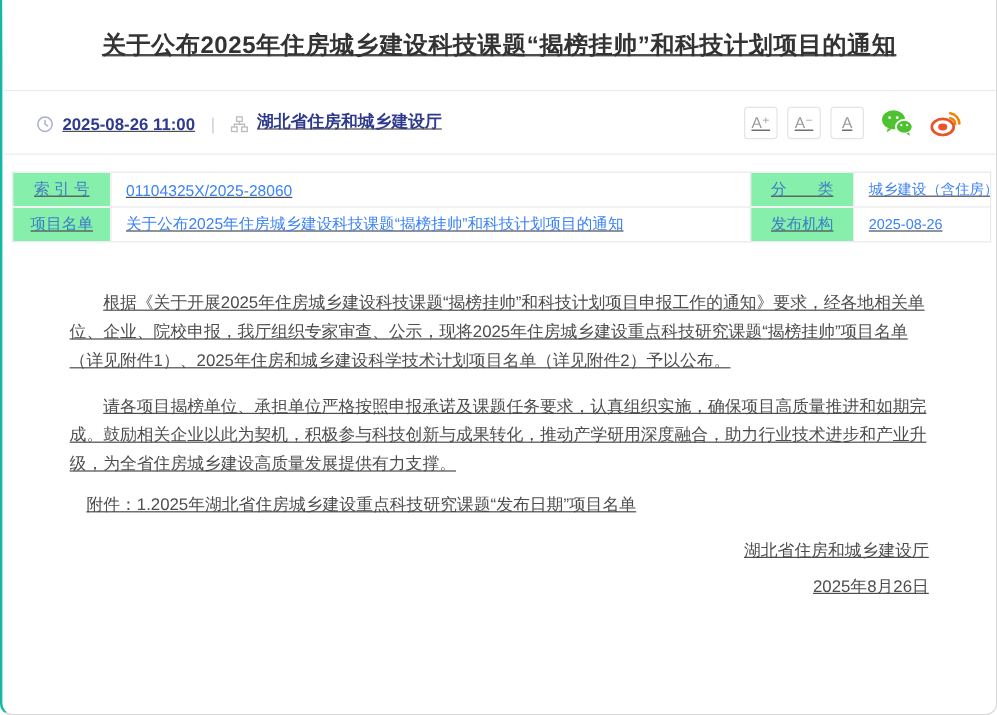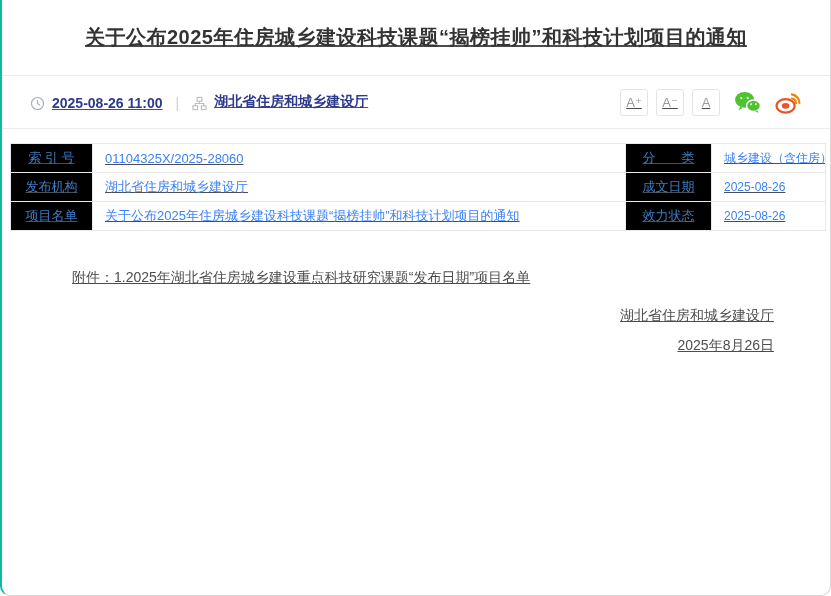--- a/index.html
+++ b/index.html
@@ -56,21 +56,21 @@
     table-layout: fixed;
     font-size: 13px;
   }
   table.info td {
     border: 1px solid #e9e9e9;
     height: 28px;
     padding: 0 12px;
     white-space: nowrap;
     overflow: hidden;
   }
-  td.lbl { color: #3e7cc4; text-align: center; background: #000000; padding: 0 4px; }
+  td.lbl { color: #3e7cc4; text-align: center; background: #86efac; padding: 0 4px; }
   td.val { color: #3b82f6; }
   col.c-lbl1 { width: 82px; }
   col.c-val1 { width: 533px; }
   col.c-lbl2 { width: 86px; }
   col.c-val2 { width: 114px; }
   td.val2 { font-size: 12px; padding: 0 9px; }
   
   .doc-body {
     padding: 24px 56px 0;
     font-size: 14px;
@@ -152,33 +152,29 @@
         <col class="c-val2">
       </colgroup>
     <tbody>
       <tr>
         <td class="lbl">索 引 号</td>
         <td class="val">01104325X/2025-28060</td>
         <td class="lbl">分　　类</td>
         <td class="val val2">城乡建设（含住房）</td>
       </tr>
       <tr>
-        <td class="lbl">发布机构</td>
-        <td class="val">湖北省住房和城乡建设厅</td>
-        <td class="lbl">成文日期</td>
-        <td class="val val2">2025-08-26</td>
-      </tr>
-      <tr>
         <td class="lbl">项目名单</td>
         <td class="val">关于公布2025年住房城乡建设科技课题“揭榜挂帅”和科技计划项目的通知</td>
-        <td class="lbl">效力状态</td>
+        <td class="lbl">发布机构</td>
         <td class="val val2">2025-08-26</td>
       </tr>
     </tbody>
   </table>
 
   <div class="doc-body">
+    <p class="para">根据《关于开展2025年住房城乡建设科技课题“揭榜挂帅”和科技计划项目申报工作的通知》要求，经各地相关单位、企业、院校申报，我厅组织专家审查、公示，现将2025年住房城乡建设重点科技研究课题“揭榜挂帅”项目名单（详见附件1）、2025年住房和城乡建设科学技术计划项目名单（详见附件2）予以公布。</p>
+    <p class="para">请各项目揭榜单位、承担单位严格按照申报承诺及课题任务要求，认真组织实施，确保项目高质量推进和如期完成。鼓励相关企业以此为契机，积极参与科技创新与成果转化，推动产学研用深度融合，助力行业技术进步和产业升级，为全省住房城乡建设高质量发展提供有力支撑。</p>
     <p class="attach1">附件：1.2025年湖北省住房城乡建设重点科技研究课题“发布日期”项目名单</p>
     <p class="signature">湖北省住房和城乡建设厅</p>
     <p class="sign-date">2025年8月26日</p>
   </div>
 
 </div>
 
 </body></html>

